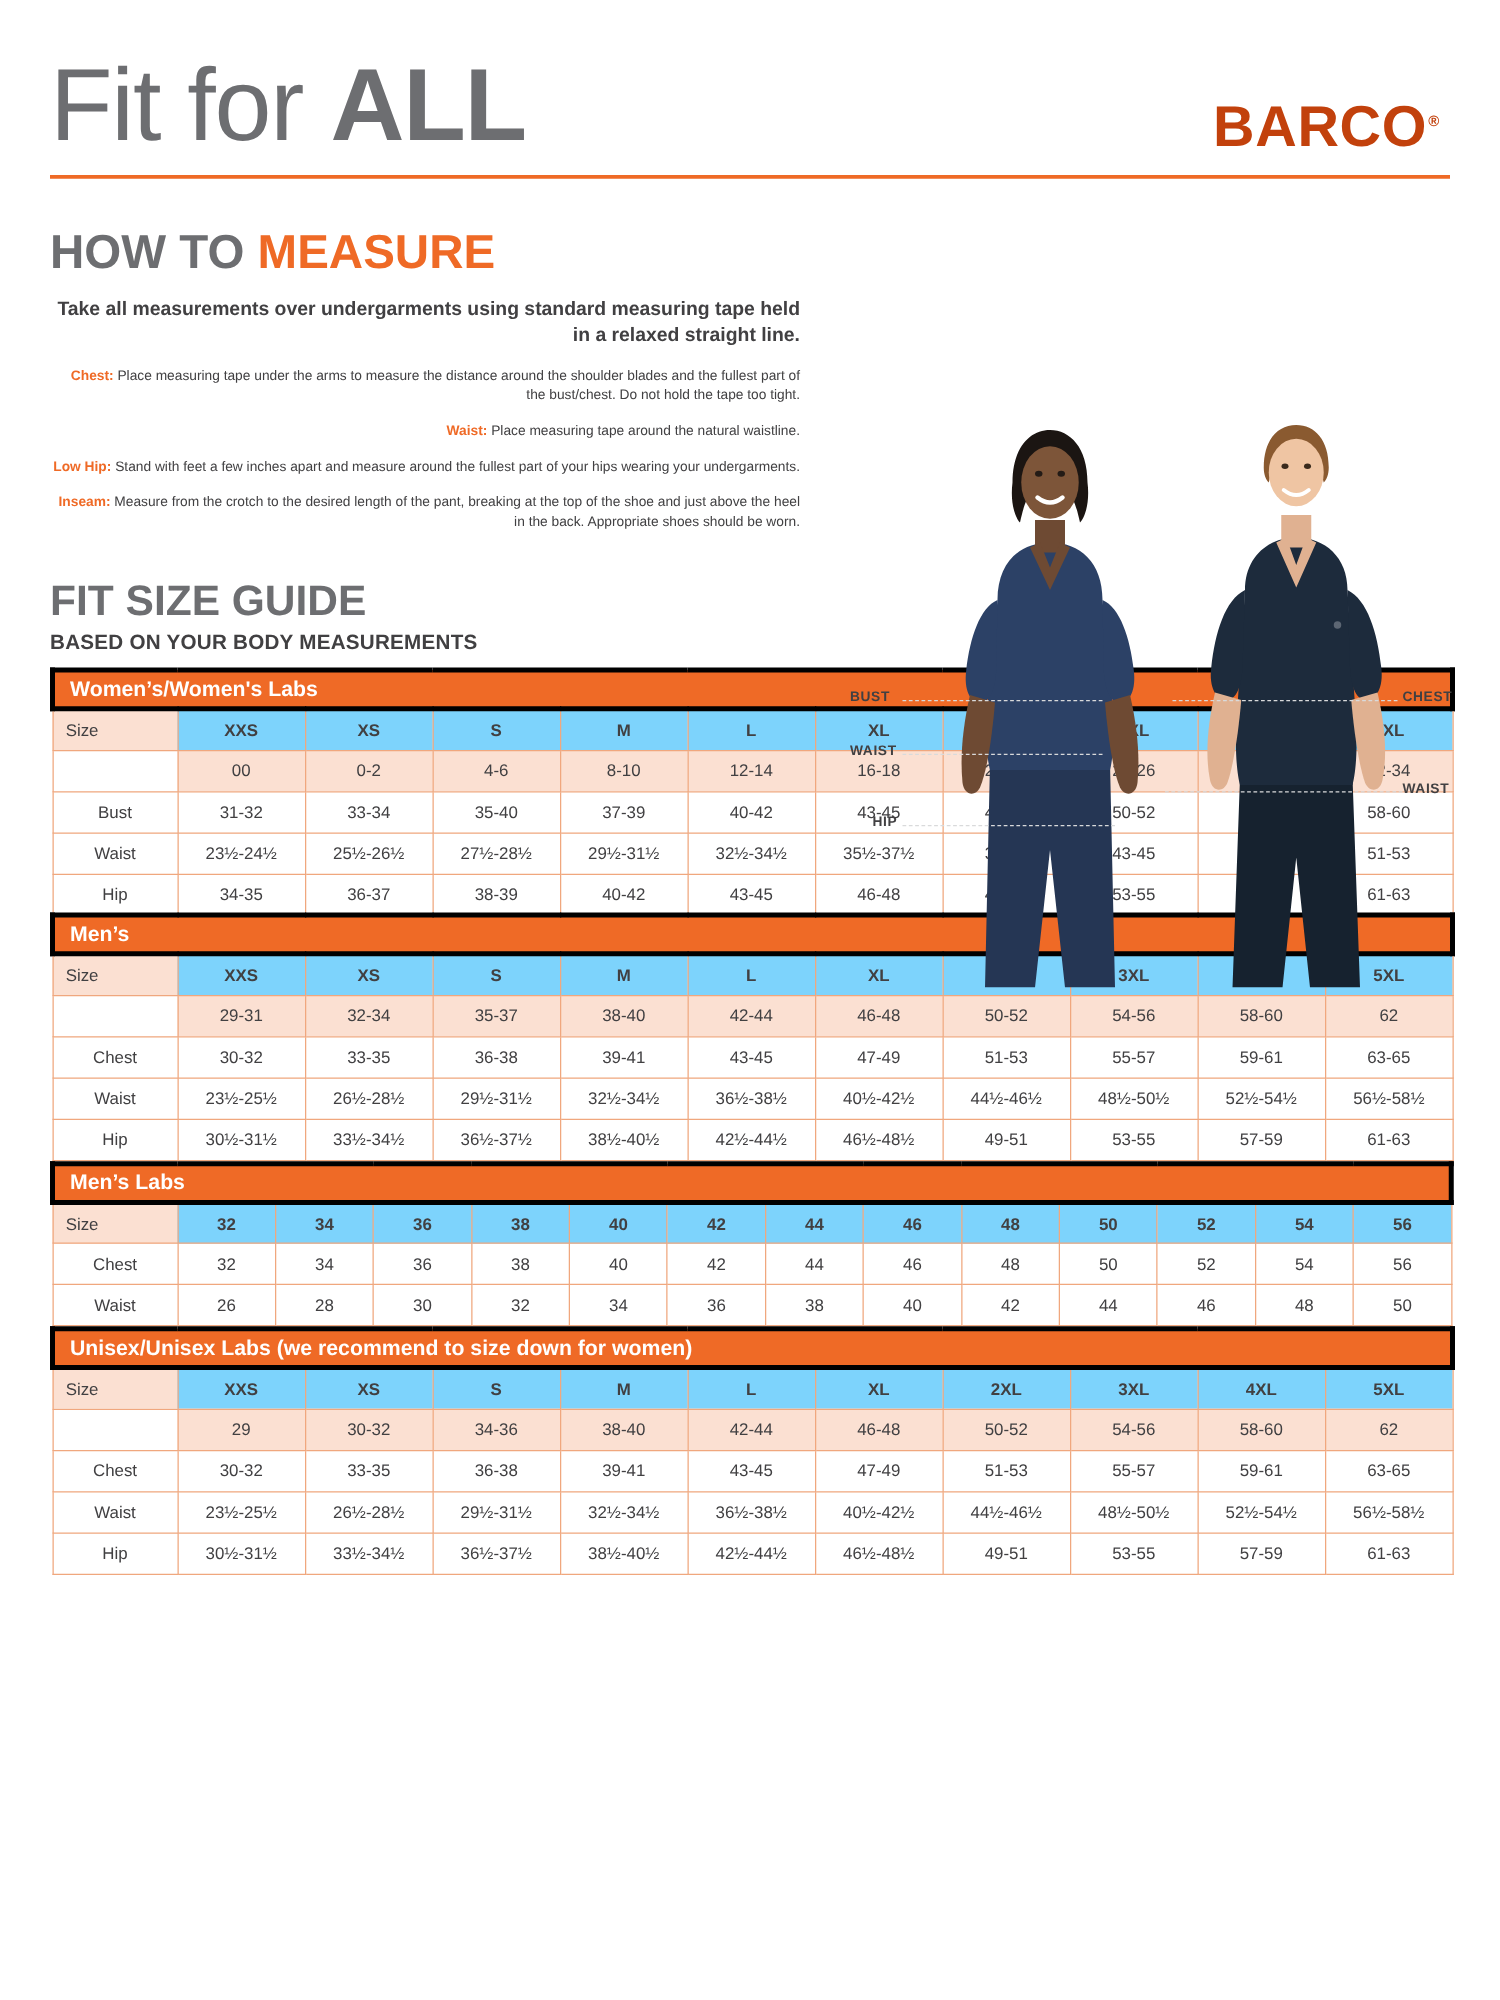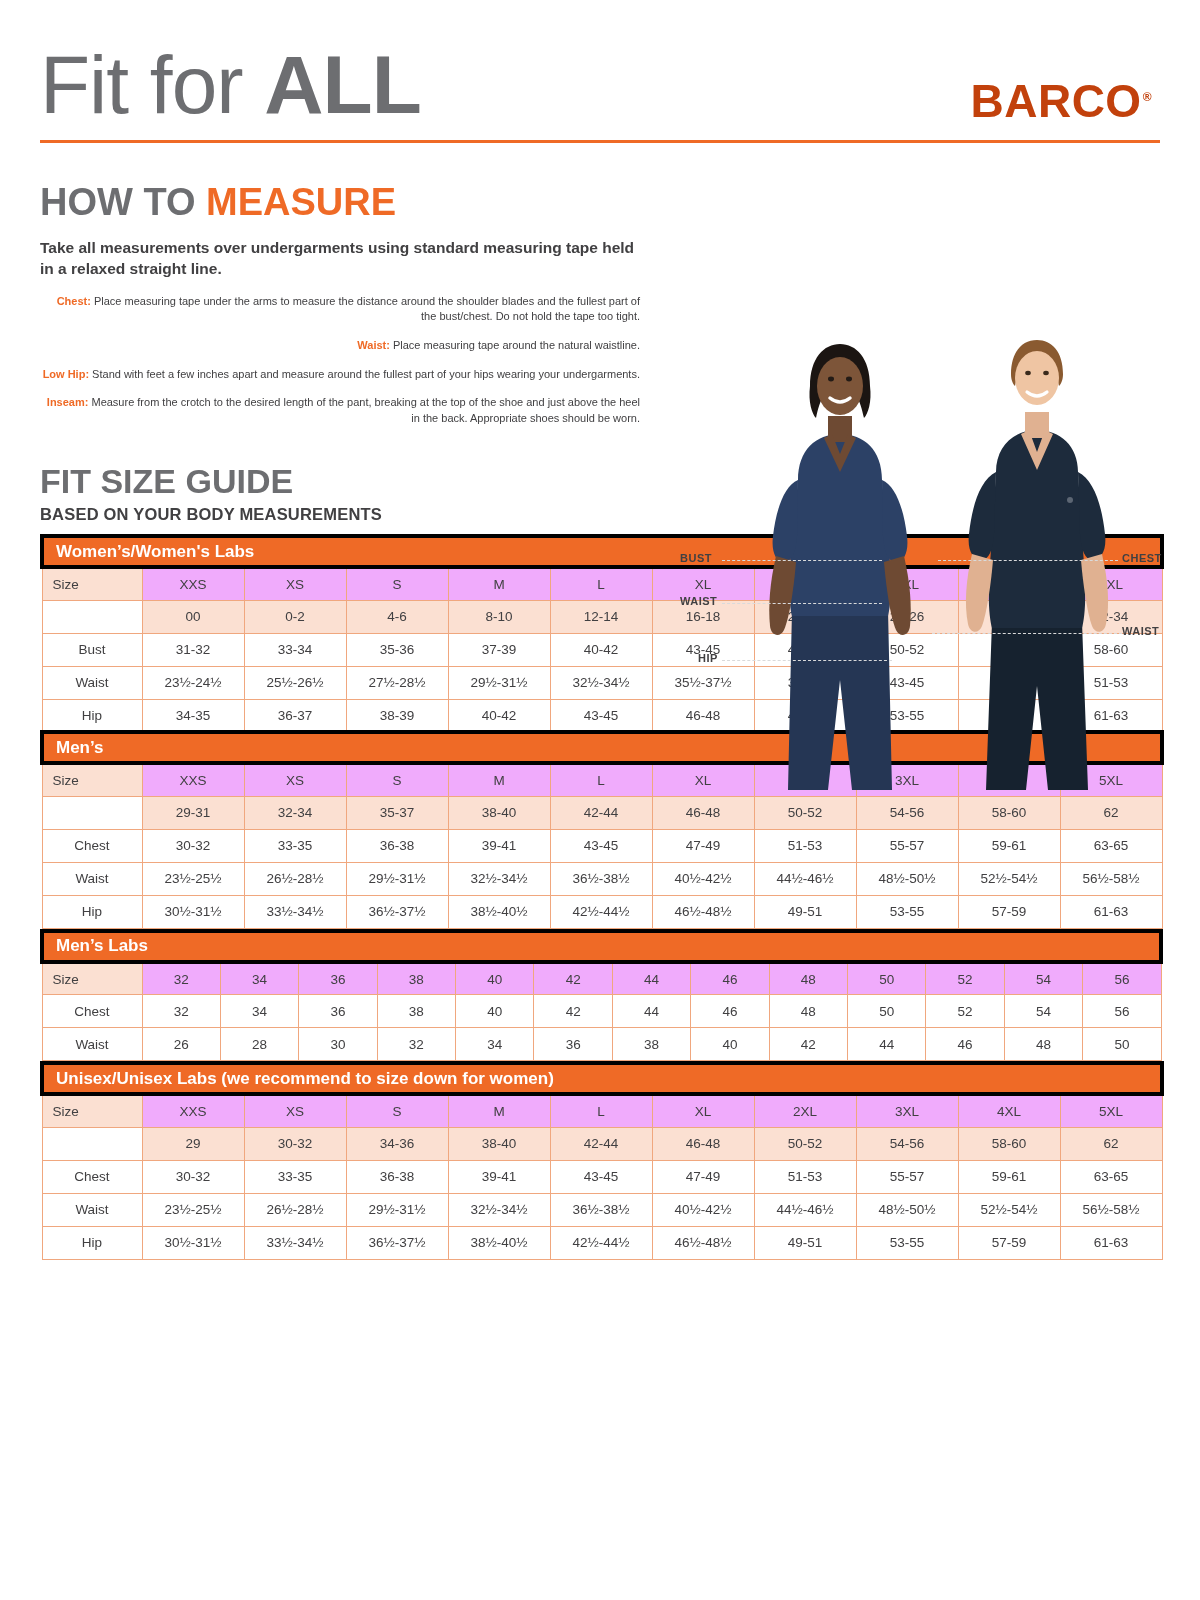--- a/index.html
+++ b/index.html
@@ -73,20 +73,21 @@
   }
   .section-head .accent { color: #ef6a26; }
   .measure-wrap { position: relative; }
   .measure-text { width: 600px; }
   .intro {
     font-size: 15.5px;
     font-weight: 700;
     color: #414042;
     line-height: 1.35;
     margin-bottom: 14px;
+    text-align: right;
   }
   .m-item {
     font-size: 11px;
     line-height: 1.42;
     color: #414042;
     margin-bottom: 13px;
     text-align: right;
   }
   .m-item .lbl { color: #ef6a26; font-weight: 700; }
 
@@ -149,22 +150,22 @@
     background: #ef6a26;
     color: #ffffff;
     font-size: 17px;
     font-weight: 700;
     text-align: left;
     padding-left: 12px;
     height: 31px;
     border: 4px solid #000000;
   }
   tr.hdr td {
-    background: #f0abfc;
-    font-weight: 400;
+    background: #7dd3fc;
+    font-weight: 700;
   }
   tr.hdr td.rowlbl, td.rowlbl {
     text-align: left;
     padding-left: 10px;
     font-weight: 400;
     background: #ffffff;
   }
   tr.hdr td.rowlbl { background: #fbe0d2; font-weight: 400; }
   tr.sub td { background: #fbe0d2; }
   tr.sub td.rowlbl { background: #ffffff; }
@@ -325,21 +326,21 @@
         <td>16-18</td>
         <td>20-22</td>
         <td>24-26</td>
         <td>28-30</td>
         <td>32-34</td>
       </tr>
       <tr class="white">
         <td class="rowlbl">Bust</td>
         <td>31-32</td>
         <td>33-34</td>
-        <td>35-36</td>
+        <td>35-40</td>
         <td>37-39</td>
         <td>40-42</td>
         <td>43-45</td>
         <td>46-48</td>
         <td>50-52</td>
         <td>54-56</td>
         <td>58-60</td>
       </tr>
       <tr class="white">
         <td class="rowlbl">Waist</td>

